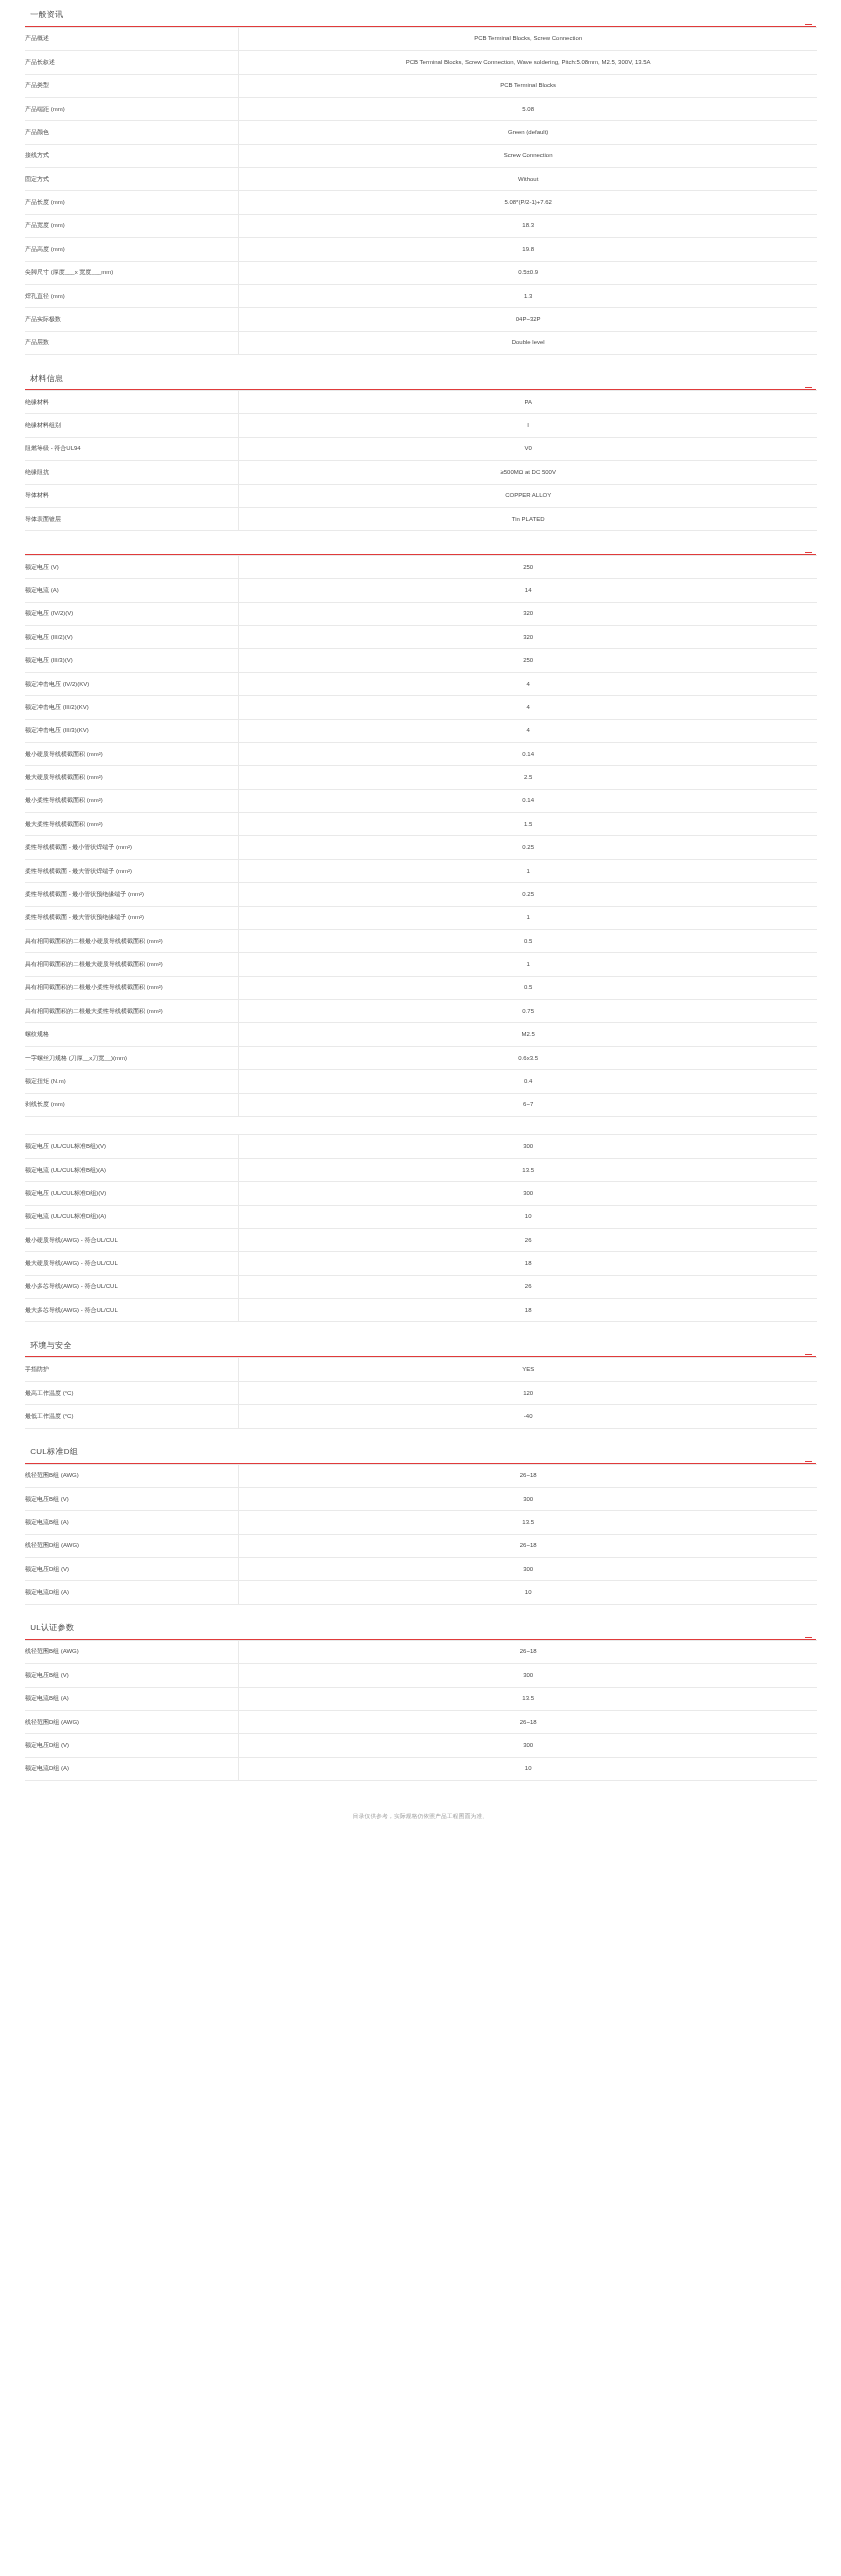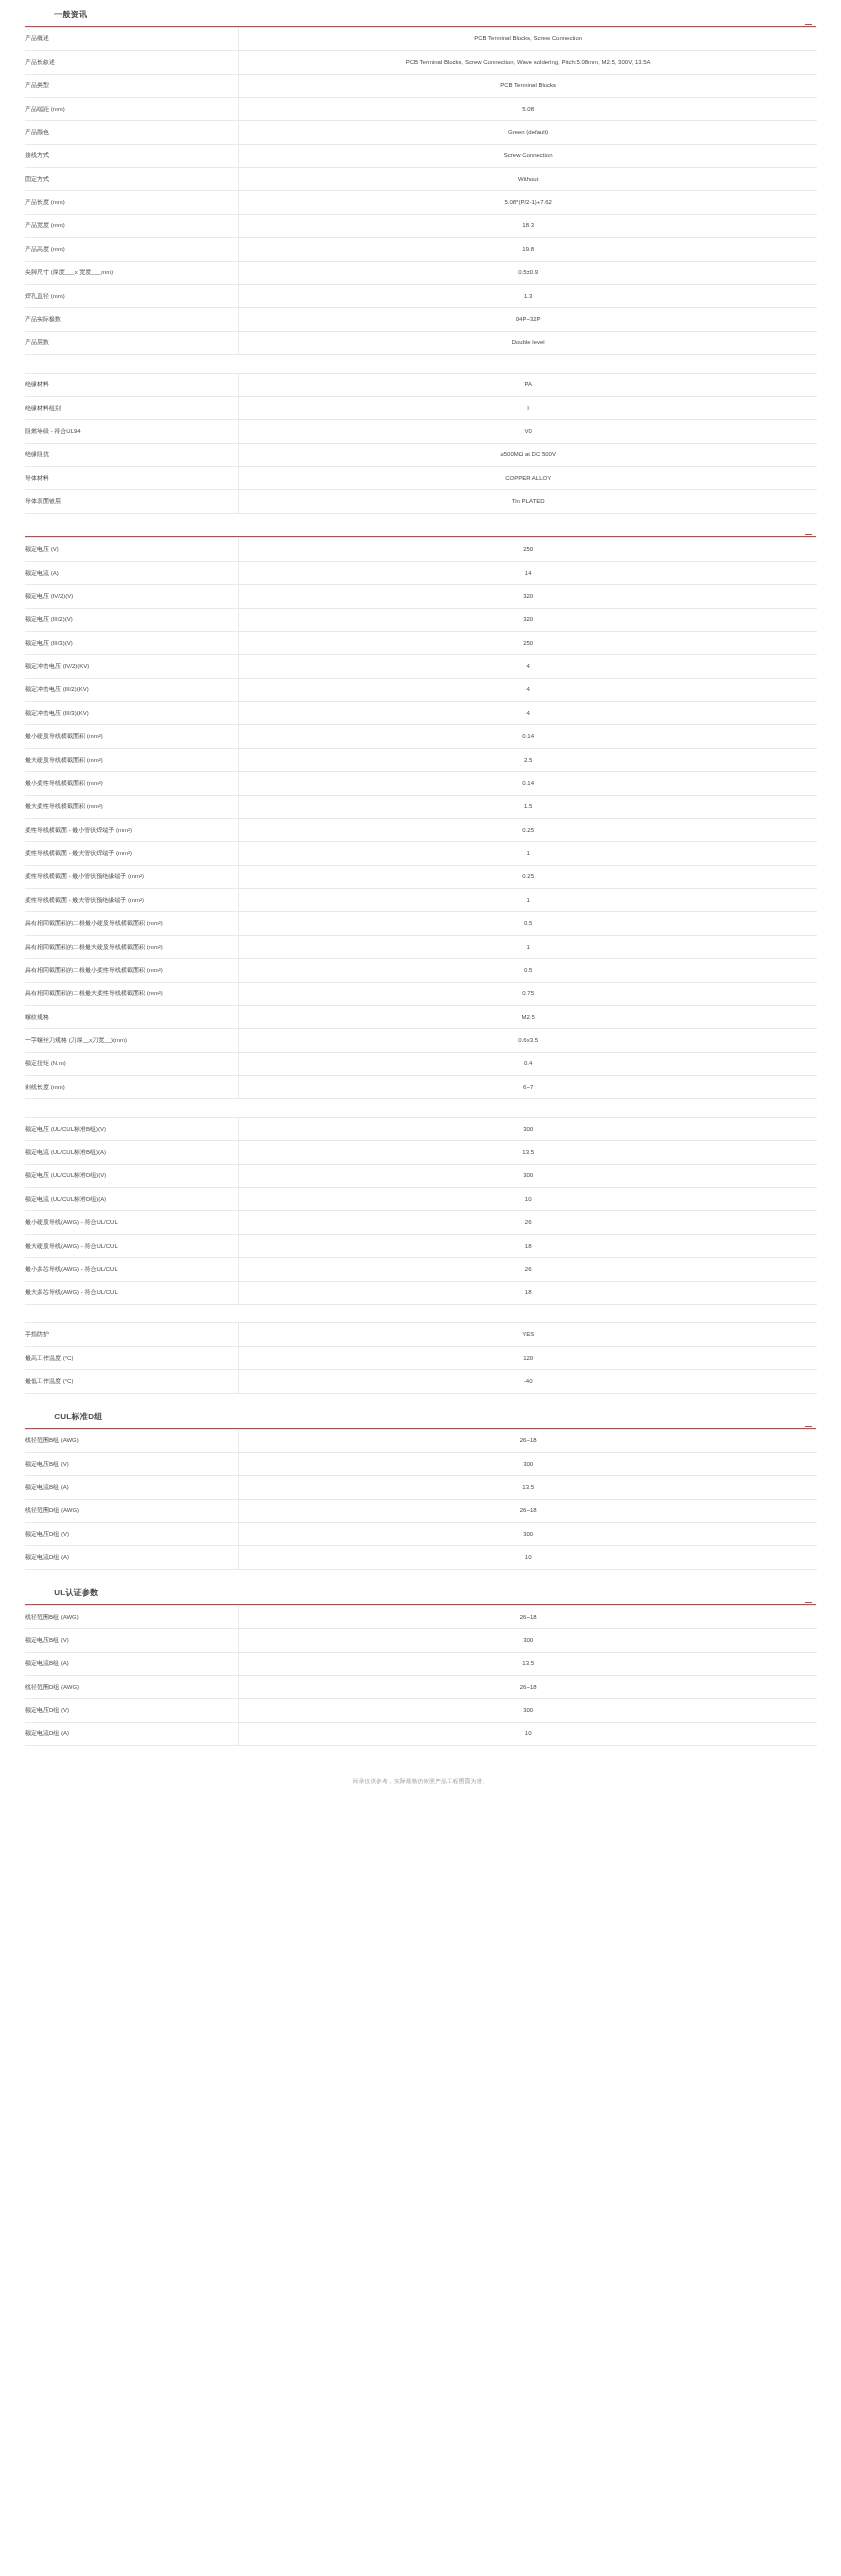--- a/index.html
+++ b/index.html
@@ -23,25 +23,24 @@
   }
   .section-head {
     position: relative;
     padding: 0 0 5.2px 0;
     margin: 0 25px 0 25px;
     border-bottom: 1px solid #e03b3b;
   }
   .section-title {
     font-size: 8px;
     color: #4a4a4a;
-    font-weight: bold;
+    font-weight: normal;
     letter-spacing: 0.3px;
     padding-left: 5.2px;
     line-height: 11.3px;
-    margin-left: 24px;
   }
   .section-dash {
     position: absolute;
     right: 4.1px;
     bottom: 1px;
     width: 7.2px;
     height: 1px;
     background: #e03b3b;
   }
   table.spec {
@@ -151,20 +150,24 @@
               <td class="v">04P~32P</td>
             </tr>
             <tr>
               <td class="k">产品层数</td>
               <td class="v">Double level</td>
             </tr>
           </tbody>
         </table>
       </div>
       <div class="section">
+        <div class="section-head">
+          <div class="section-title">材料信息</div>
+          <span class="section-dash"></span>
+        </div>
         <table class="spec">
           <tbody>
             <tr>
               <td class="k">绝缘材料</td>
               <td class="v">PA</td>
             </tr>
             <tr>
               <td class="k">绝缘材料组别</td>
               <td class="v">I</td>
             </tr>
@@ -324,20 +327,24 @@
               <td class="v">26</td>
             </tr>
             <tr>
               <td class="k">最大多芯导线(AWG) - 符合UL/CUL</td>
               <td class="v">18</td>
             </tr>
           </tbody>
         </table>
       </div>
       <div class="section">
+        <div class="section-head">
+          <div class="section-title">环境与安全</div>
+          <span class="section-dash"></span>
+        </div>
         <table class="spec">
           <tbody>
             <tr>
               <td class="k">手指防护</td>
               <td class="v">YES</td>
             </tr>
             <tr>
               <td class="k">最高工作温度 (°C)</td>
               <td class="v">120</td>
             </tr>

